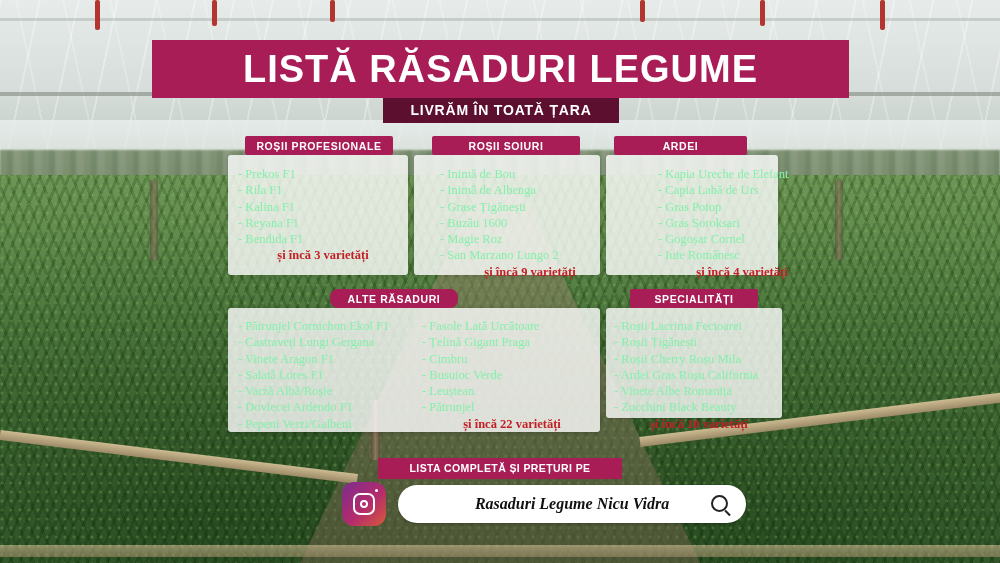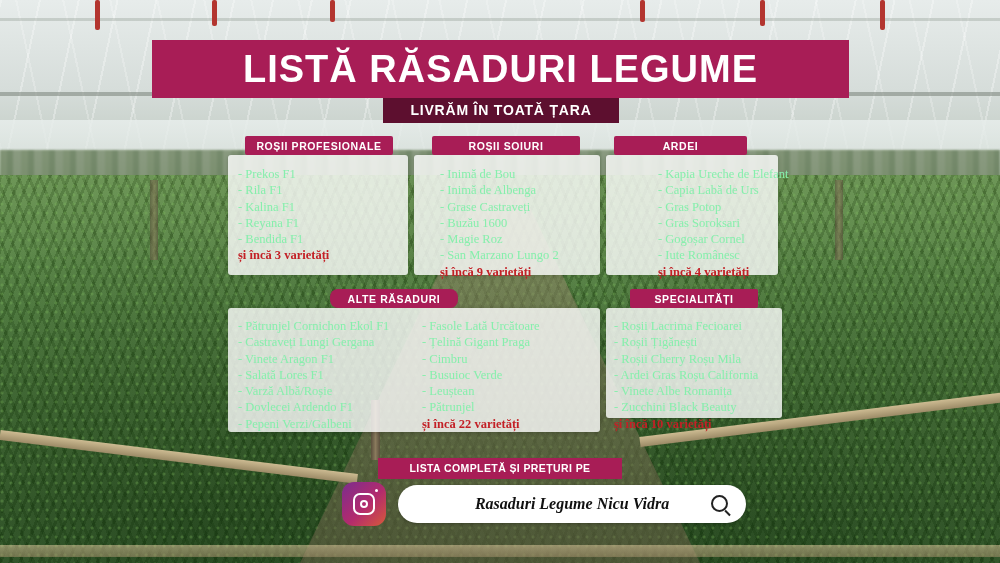--- a/index.html
+++ b/index.html
@@ -51,21 +51,21 @@
   .post{position:absolute;background:linear-gradient(90deg,#5a4f3c,#8a7a5d,#5a4f3c);}
 
   
   .panel{position:absolute;background:rgba(255,255,255,.80);border-radius:3px;
     box-shadow:0 1px 4px rgba(0,0,0,.18);}
   .hdr{position:absolute;background:#a81d56;color:#fff;text-align:center;
     font-family:"Liberation Sans", sans-serif;font-weight:bold;letter-spacing:.6px;
     border-radius:2px;display:flex;align-items:center;justify-content:center;}
   ul{list-style:none;margin:0;padding:0;}
   li{font-size:12.5px;line-height:16.3px;color:#86efac;white-space:nowrap;}
-  li.more{color:#c32026;font-weight:bold;}
+  li.more{color:#c32026;font-weight:bold;text-align:center;}
   
   .titleband{position:absolute;left:152px;top:40px;width:697px;height:58px;background:#a81d56;}
   .titleband .t{font-family:"Liberation Sans", sans-serif;font-weight:bold;color:#fff;
     font-size:38px;letter-spacing:1px;text-align:center;line-height:58px;}
   .subband{position:absolute;left:383px;top:98px;width:236px;height:25px;background:#5d0f2f;}
   .subband .s{font-family:"Liberation Sans", sans-serif;font-weight:bold;color:#fff;
     font-size:14px;letter-spacing:.8px;text-align:center;line-height:25px;}
   
   .footband{position:absolute;left:378px;top:458px;width:244px;height:21px;background:#a81d56;}
   .footband .f{font-family:"Liberation Sans", sans-serif;font-weight:bold;color:#fff;
@@ -133,21 +133,21 @@
     <li class="more">și încă 3 varietăți</li>
   </ul>
 
   <div class="panel" style="left:414px;top:155px;width:186px;height:120px;"></div>
   <div class="hdr" style="left:432px;top:136px;width:148px;height:19px;font-size:10.5px;">
     <span>ROȘII SOIURI</span>
   </div>
   <ul style="position:absolute;left:424px;top:166px;width:180px;margin-left:16px;">
     <li>- Inimă de Bou</li>
     <li>- Inimă de Albenga</li>
-    <li>- Grase Castraveți</li>
+    <li>- Grase Țigănești</li>
     <li>- Buzău 1600</li>
     <li>- Magie Roz</li>
     <li>- San Marzano Lungo 2</li>
     <li class="more">și încă 9 varietăți</li>
   </ul>
 
   <div class="panel" style="left:606px;top:155px;width:172px;height:120px;"></div>
   <div class="hdr" style="left:614px;top:136px;width:133px;height:19px;font-size:10.5px;">
     <span>ARDEI</span>
   </div>

